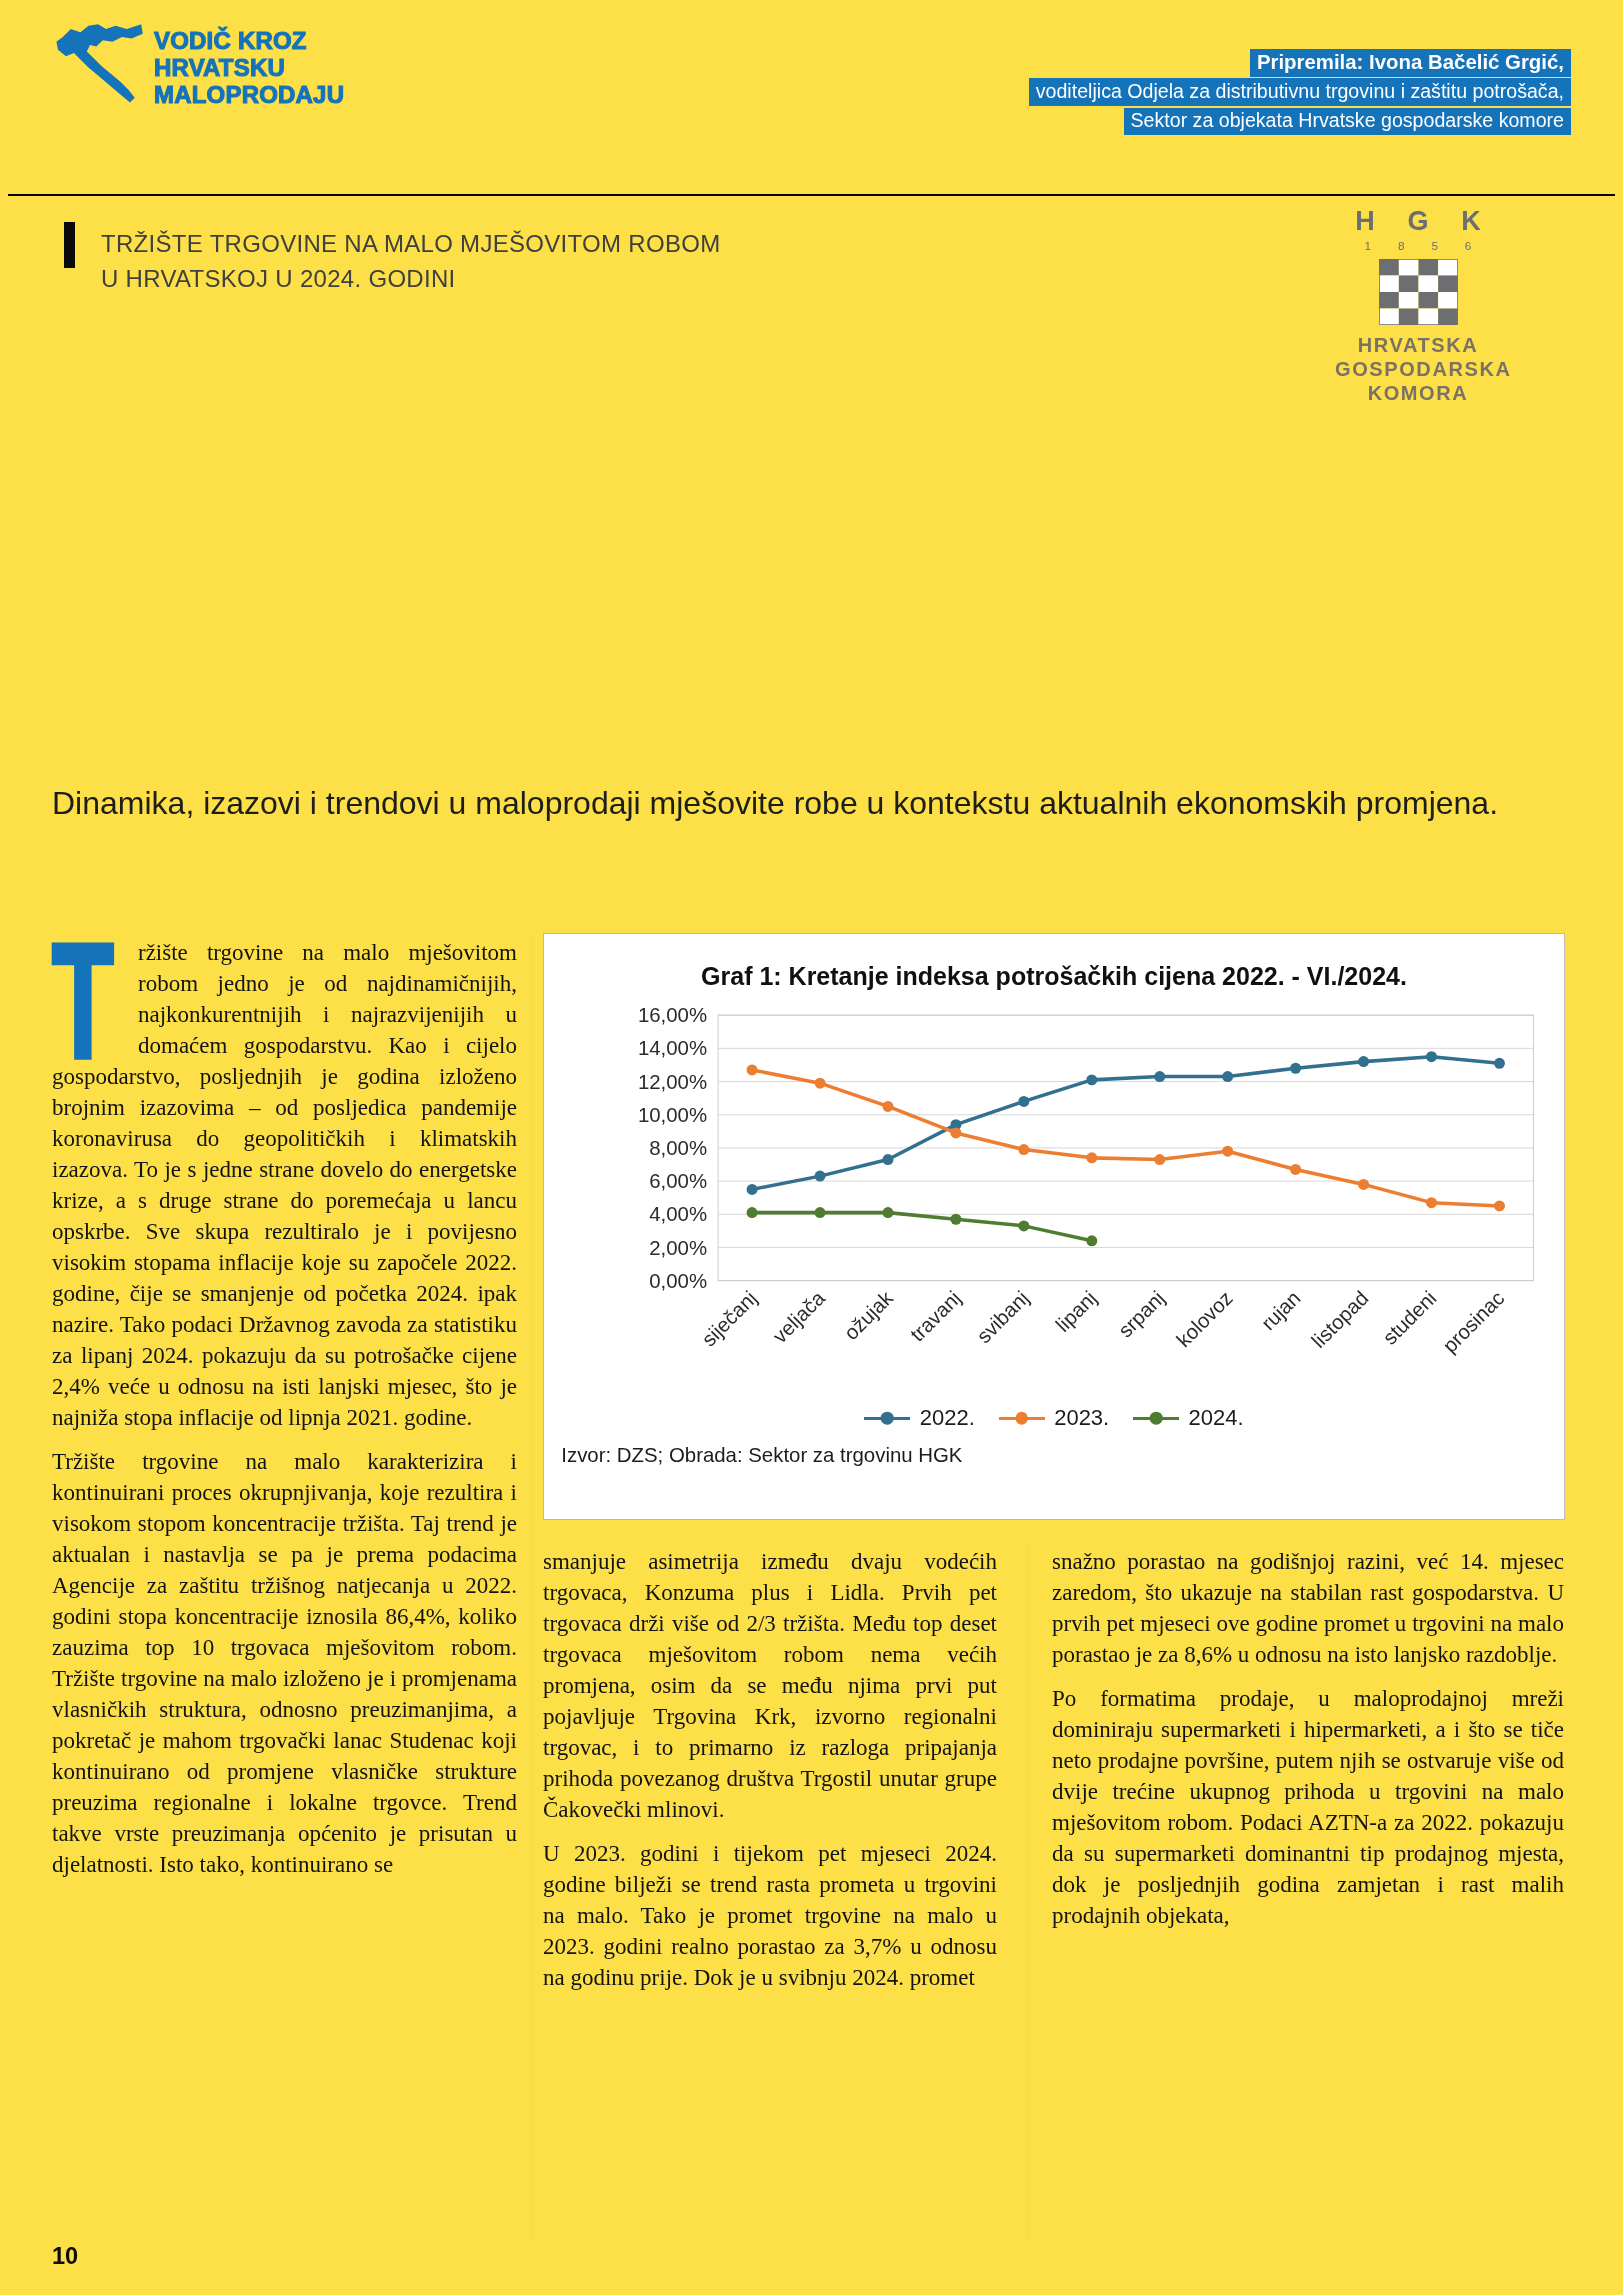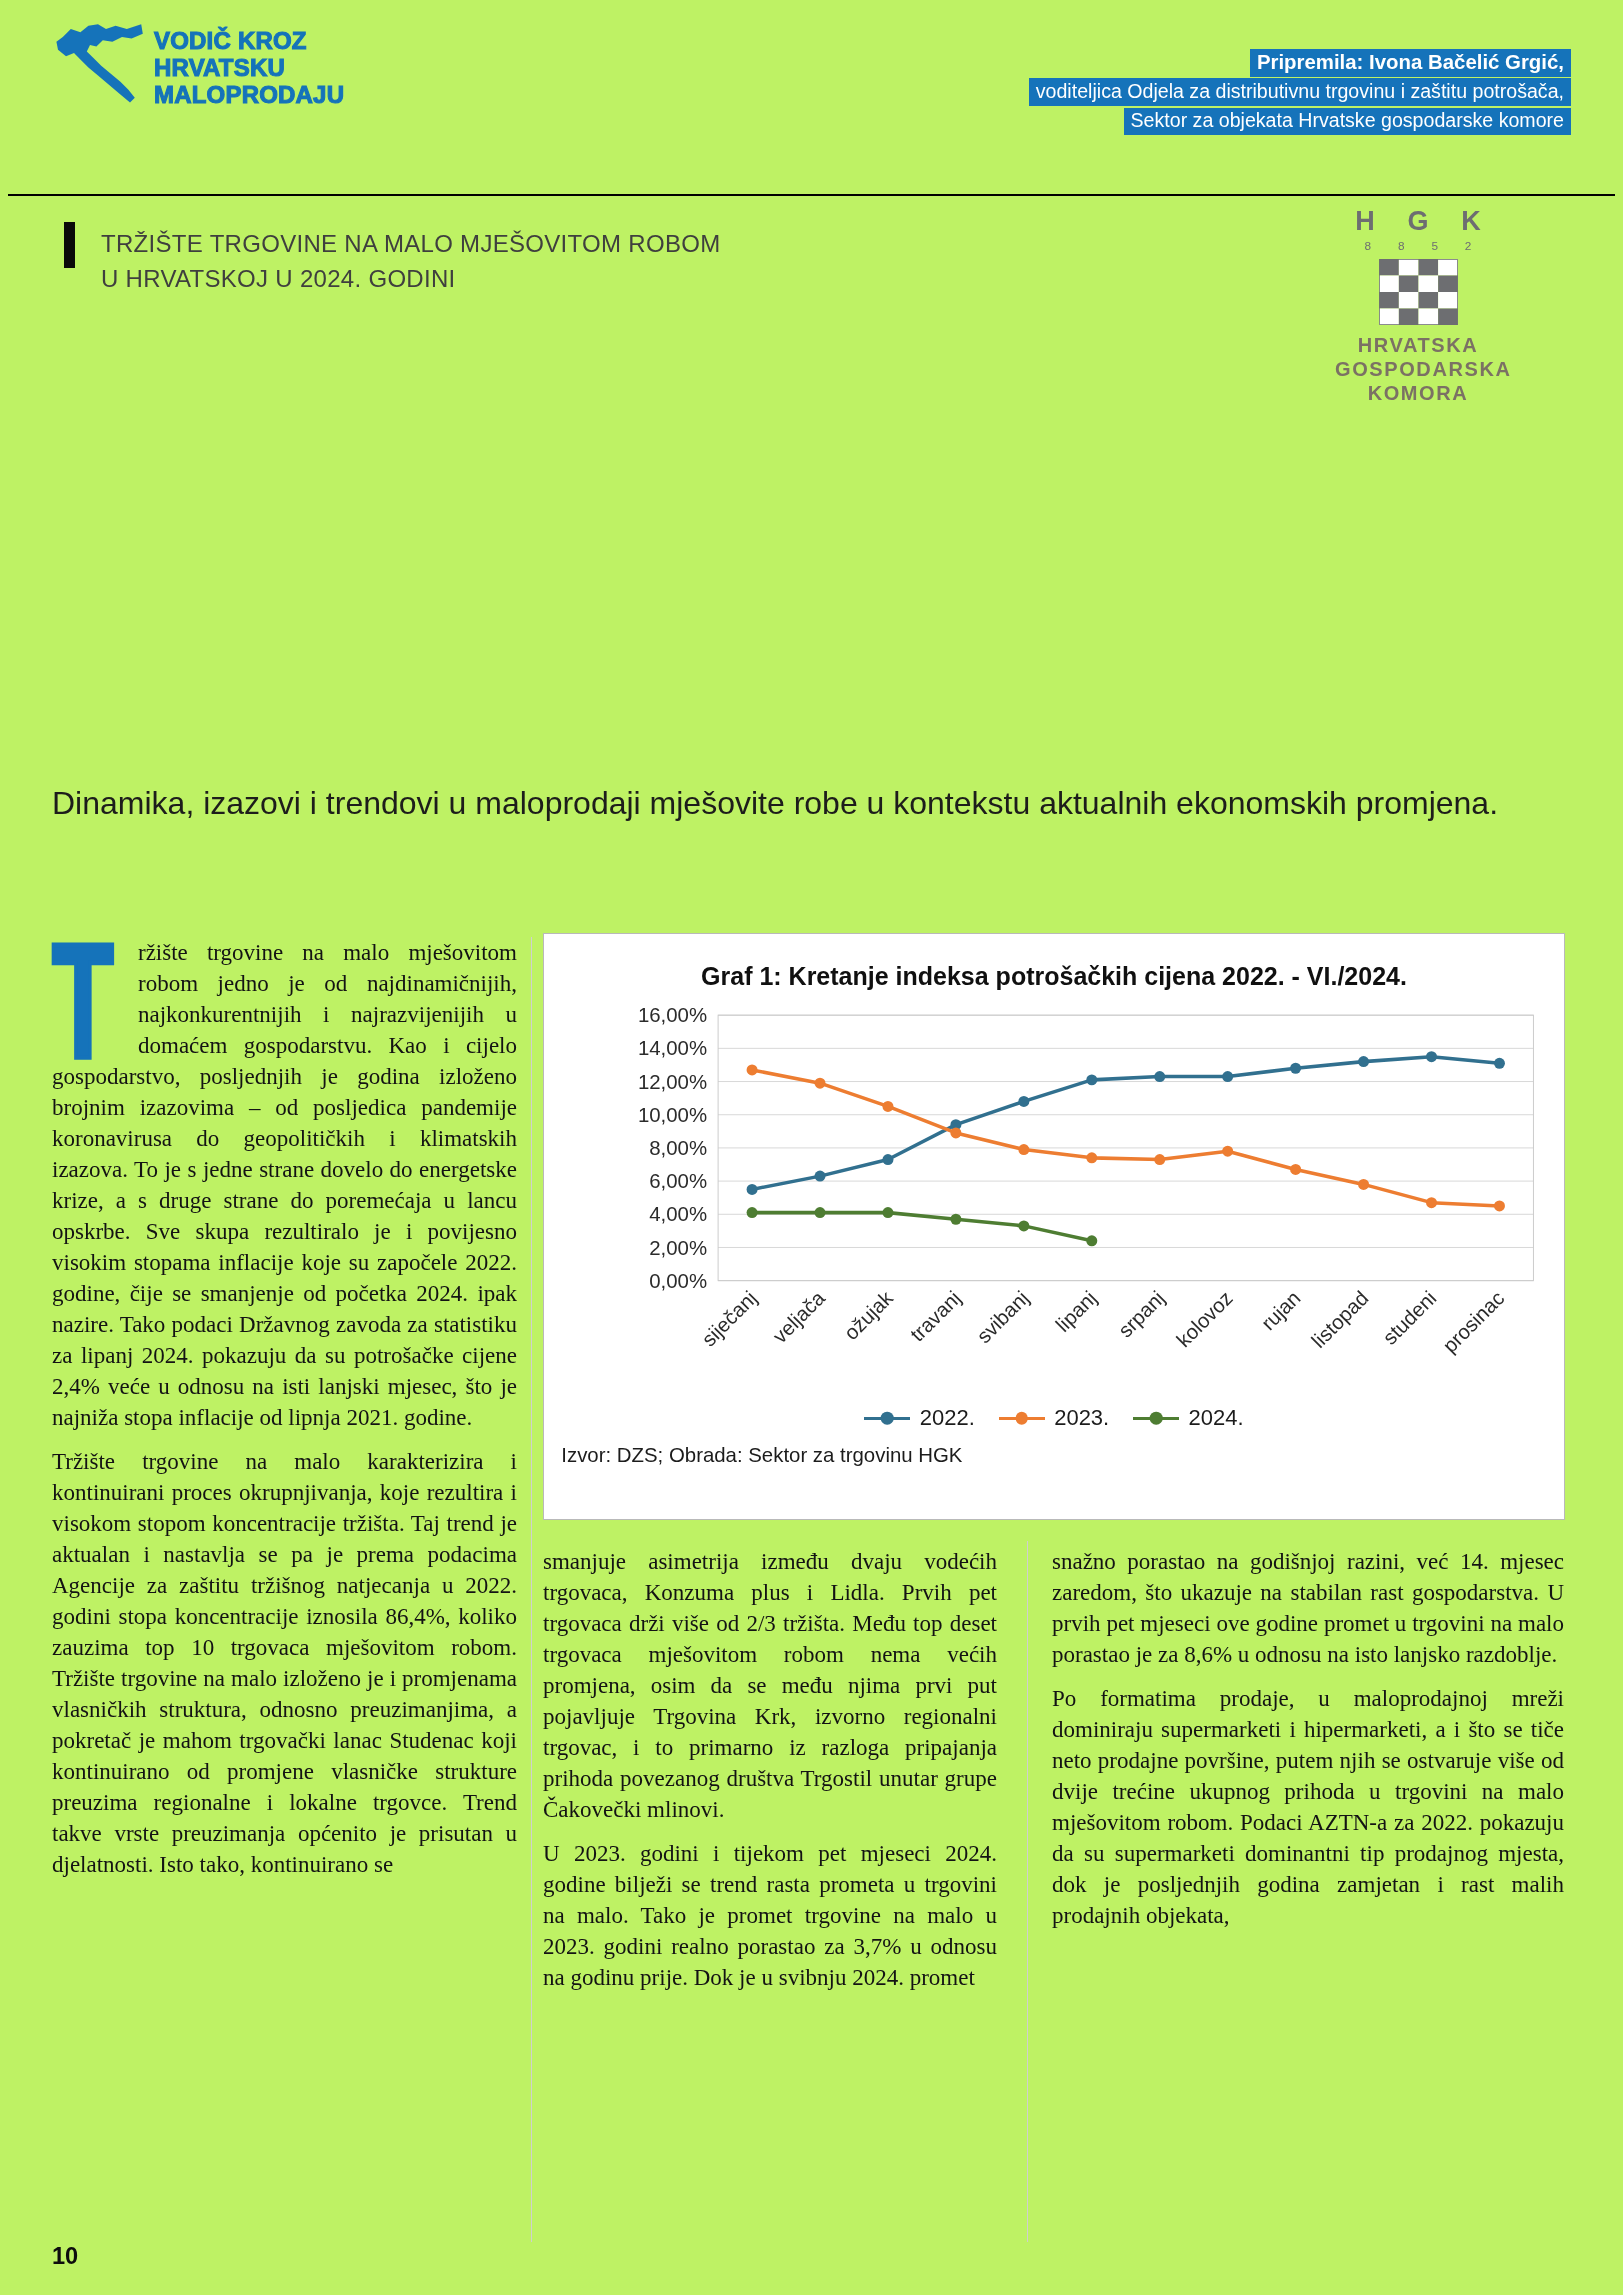--- a/index.html
+++ b/index.html
@@ -1,17 +1,17 @@
 <!DOCTYPE html>
 <html lang="hr" style="font-size:12.6px"><head>
 <meta charset="utf-8">
 <style>
   html,body { margin:0; padding:0; background:#ffffff; }
   .page {
-    position:relative; width:1623px; height:2295px; background:#bef264;
+    position:relative; width:1623px; height:2295px; background:#fde047;
     overflow:hidden; font-family:"Liberation Sans", sans-serif; color:#111;
   }
 
   
   .croatia-logo { position:absolute; left:50px; top:15.7px; width:96px; height:90px; }
   .logo-text {
     position:absolute; left:154px; top:27px;
     font-size:24px; line-height:27px; font-weight:bold; color:#1573ba;
     -webkit-text-stroke:1.1px #1573ba; letter-spacing:0.2px;
   }
@@ -96,21 +96,21 @@
   <div class="header-rule"></div>
 
   <div class="kicker-bar"></div>
   <div class="kicker">
     <div>TRŽIŠTE TRGOVINE NA MALO MJEŠOVITOM ROBOM</div>
     <div>U HRVATSKOJ U 2024. GODINI</div>
   </div>
 
   <div class="hgk">
     <div class="hgk-letters">H G K</div>
-    <div class="hgk-year">8 8 5 2</div>
+    <div class="hgk-year">1 8 5 6</div>
     <svg class="hgk-board" width="79" height="66" viewBox="0 0 100 84">
       <rect x="0" y="0" width="25" height="21" fill="#6d6e71"></rect>
         <rect x="25" y="0" width="25" height="21" fill="#ffffff"></rect>
         <rect x="50" y="0" width="25" height="21" fill="#6d6e71"></rect>
         <rect x="75" y="0" width="25" height="21" fill="#ffffff"></rect>
       <rect x="0" y="21" width="25" height="21" fill="#ffffff"></rect>
         <rect x="25" y="21" width="25" height="21" fill="#6d6e71"></rect>
         <rect x="50" y="21" width="25" height="21" fill="#ffffff"></rect>
         <rect x="75" y="21" width="25" height="21" fill="#6d6e71"></rect>
       <rect x="0" y="42" width="25" height="21" fill="#6d6e71"></rect>

